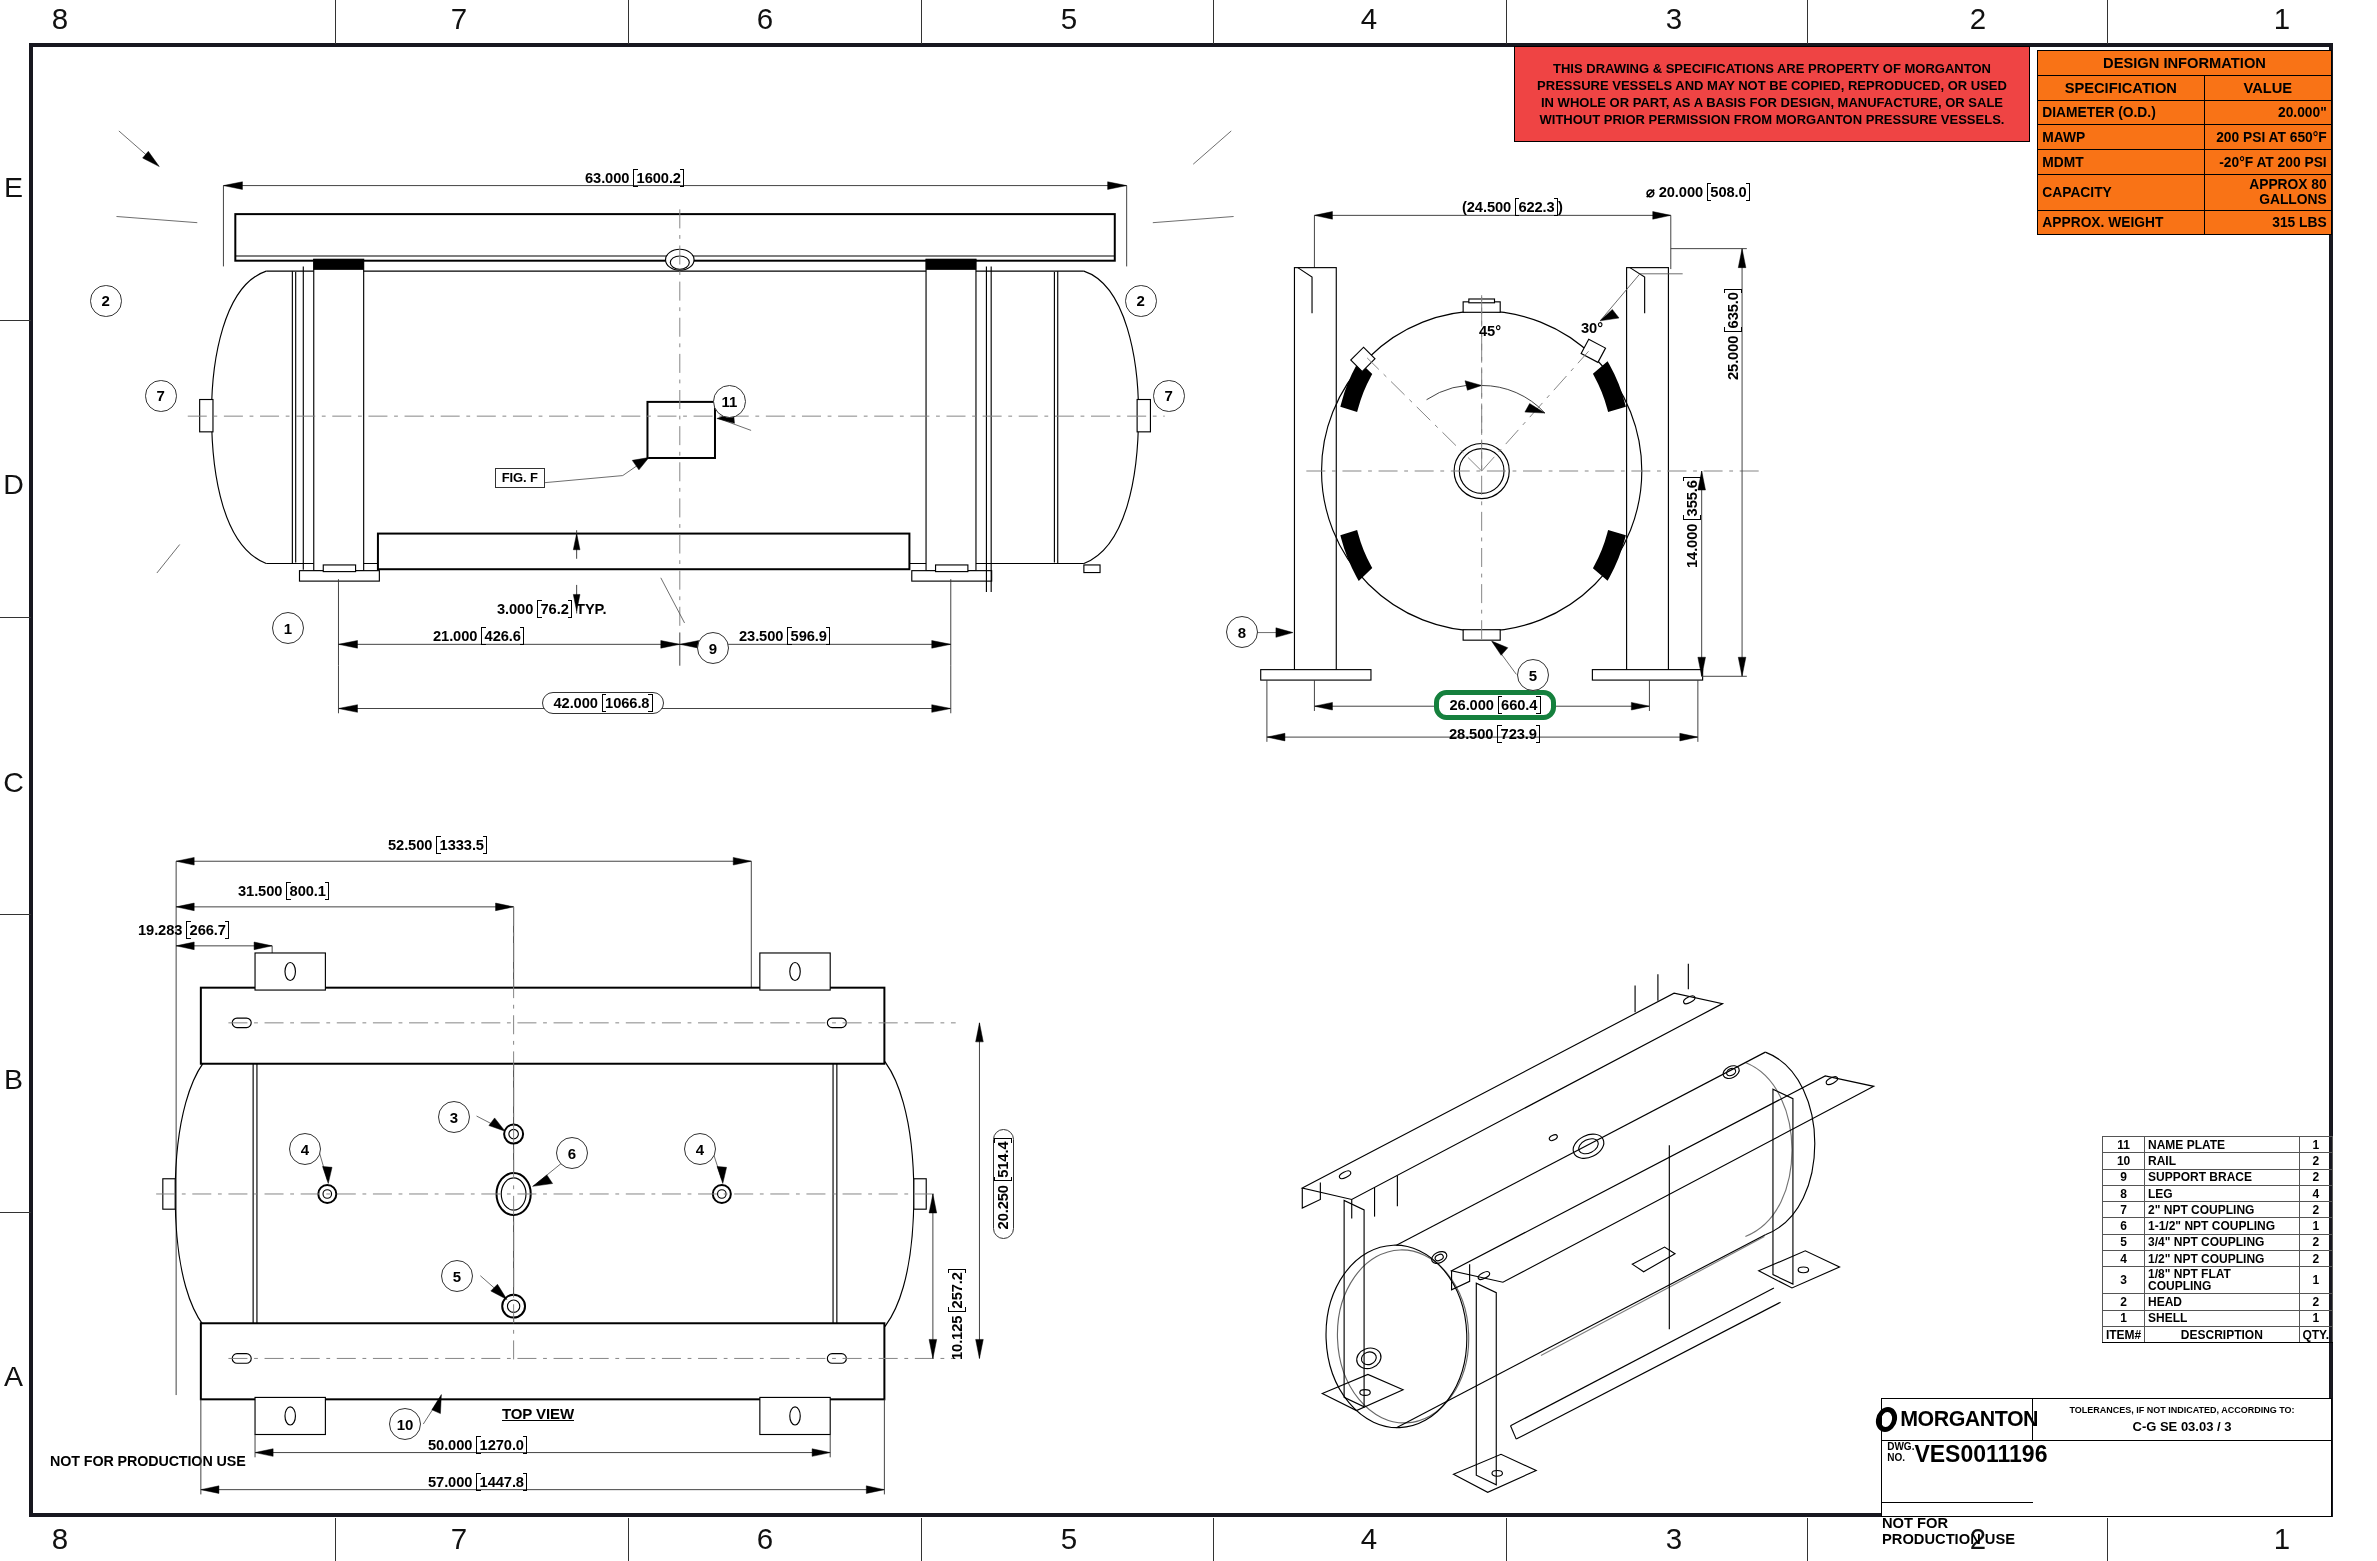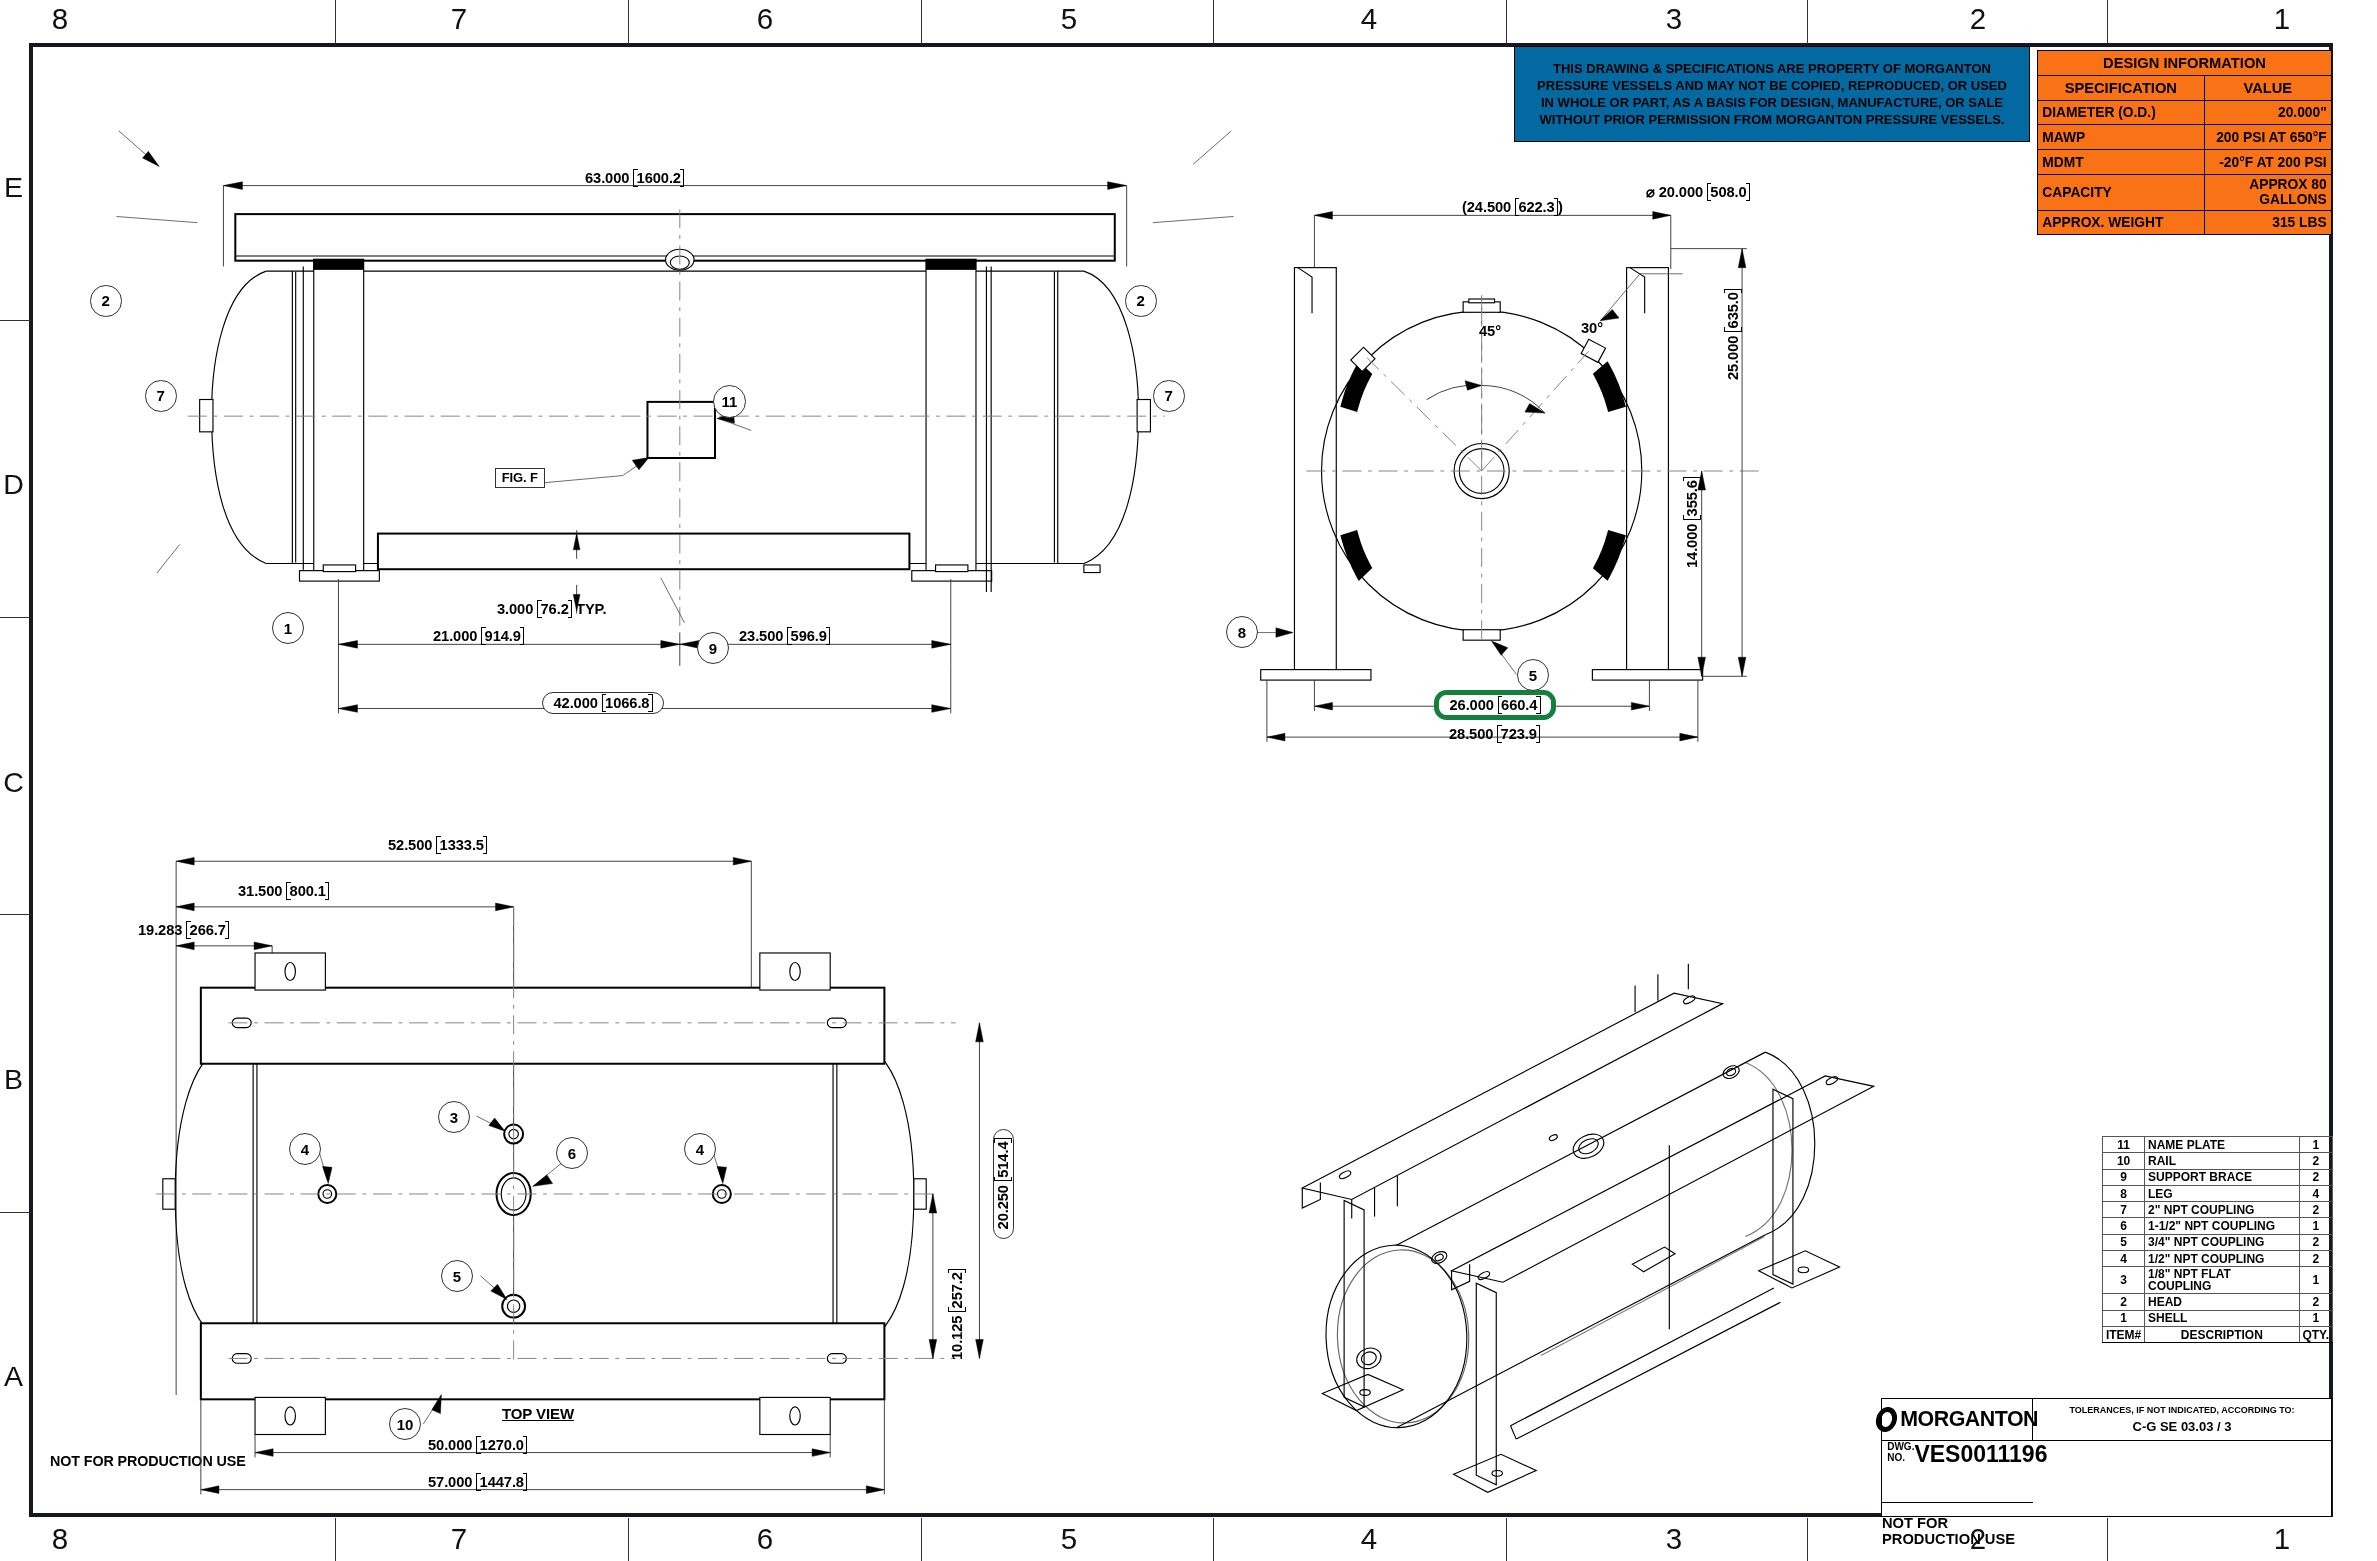--- a/index.html
+++ b/index.html
@@ -35,21 +35,21 @@
     display:flex;align-items:center;justify-content:center;
     font-size:15px;font-weight:bold;background:#fff;color:#000;}
   
   table{border-collapse:collapse;}
   .tbl-design{position:absolute;left:2037px;top:50px;width:295px;
      font-size:13.8px;font-weight:bold;background:#f97316;}
   .tbl-design td,.tbl-design th{border:1.2px solid #000;padding:2.4px 4.3px;height:19px;}
   .tbl-design .hdr{text-align:center;font-size:14.7px;}
   .tbl-design .val{text-align:right;}
   .notebox{position:absolute;left:1514px;top:46px;width:514px;height:94px;
-     border:1.4px solid #000;background:#0369a1;display:flex;align-items:center;
+     border:1.4px solid #000;background:#ef4444;display:flex;align-items:center;
      justify-content:center;}
   .notebox p{margin:0;text-align:center;font-size:13px;font-weight:bold;line-height:1.32;}
   .tbl-bom{position:absolute;left:2102px;top:1136px;width:231px;font-size:12px;font-weight:bold;}
   .tbl-bom td{border:0.5px solid #555;padding:1px 2.9px;height:13.3px;line-height:1;}
   .tbl-bom .c-item{width:25px;text-align:center;}
   .tbl-bom .c-qty{width:24px;text-align:center;}
   .tbl-bom tr.hdrrow td{border-top:1.2px solid #000;border-bottom:1.2px solid #000;text-align:center;}
   
   .titleblock{position:absolute;left:1881px;top:1398px;width:451px;height:119px;
      border:1.7px solid #000;background:#fff;box-sizing:border-box;
@@ -352,21 +352,21 @@
     <line class="s-dim" x1="2000" y1="1400" x2="2000" y2="1500"></line>
   </svg>
 
   <div class="t dim" style="left:585px;top:170px;">
     <span>63.000</span>&nbsp;<span class="brk">1600.2</span>
   </div>
   <div class="t dim" style="left:497px;top:601px;">
     <span>3.000</span>&nbsp;<span class="brk">76.2</span>&nbsp;<span>TYP.</span>
   </div>
   <div class="t dim" style="left:433px;top:628px;">
-    <span>21.000</span>&nbsp;<span class="brk">914.9</span>
+    <span>21.000</span>&nbsp;<span class="brk">426.6</span>
   </div>
   <div class="t dim" style="left:739px;top:628px;text-align:center;">
     <span>23.500</span>&nbsp;<span class="brk">596.9</span>
   </div>
   <div class="t dim" style="left:542px;top:692px;border:1px solid #333;border-radius:12.4px;padding:1.9px 10.5px;background:#fff;">
     <span>42.000</span>&nbsp;<span class="brk">1066.8</span>
   </div>
   <div class="t" style="left:495px;top:468px;font-size:13px;border:1px solid #333;padding:1.4px 5.7px;background:#fff;">FIG. F</div>
 
   <div class="balloon" style="left:90px;top:285px;width:29.5px;height:29.5px;">2</div>

